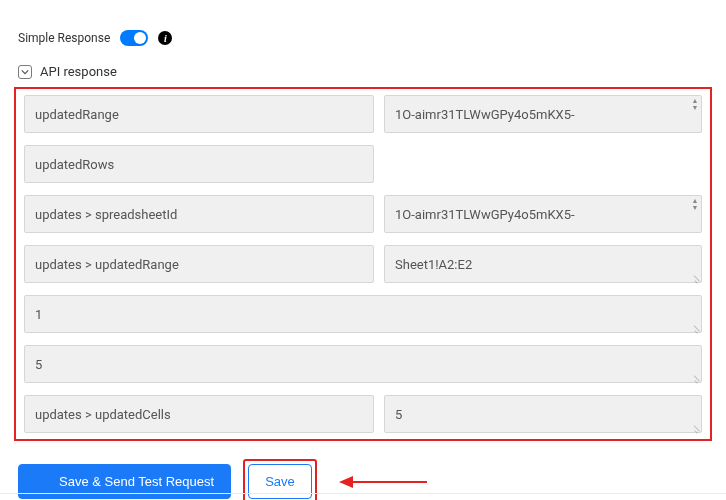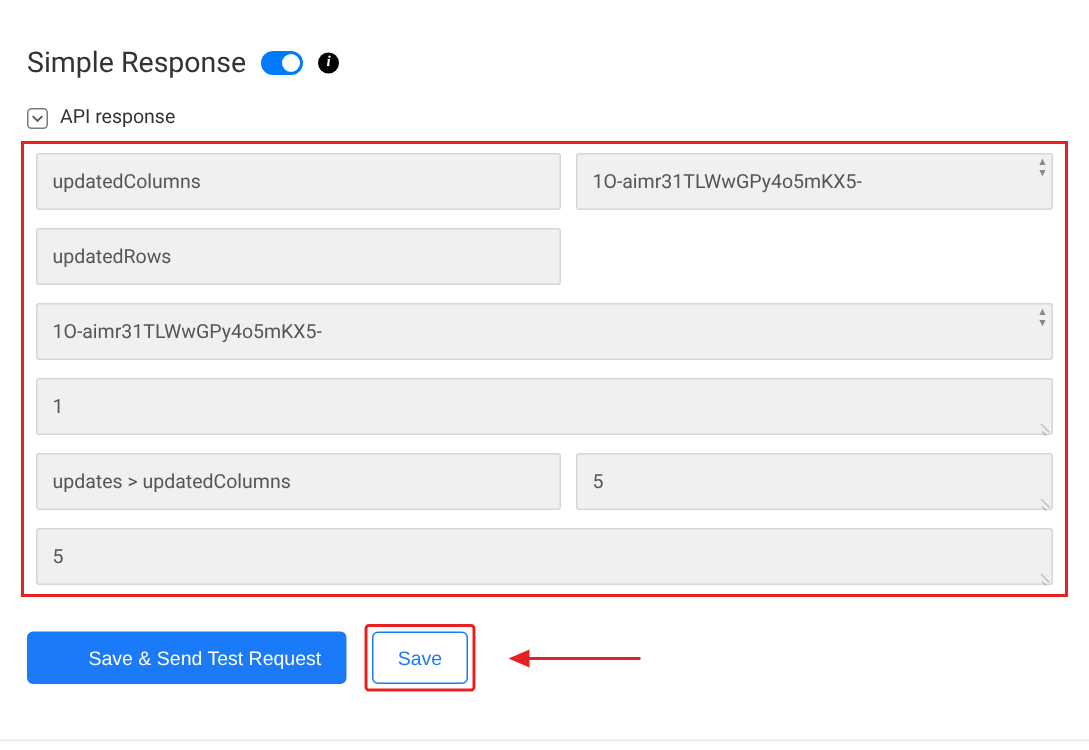--- a/index.html
+++ b/index.html
@@ -14,21 +14,21 @@
     position: relative;
   }
   .top-row {
     display: flex;
     align-items: center;
     gap: 10px;
     margin-bottom: 18px;
     margin-left: 4px;
   }
   .top-label {
-    font-size: 19px;
+    font-size: 12px;
     color: #333;
   }
   .toggle {
     width: 28px;
     height: 16px;
     background: #007bff;
     border-radius: 10px;
     position: relative;
     cursor: pointer;
   }
@@ -202,55 +202,63 @@
     <svg viewBox="0 0 10 10">
         <path d="M1 3 L5 7 L9 3" fill="none" stroke="#555" stroke-width="1.5"></path>
       </svg>
   </div>
   <span class="section-title">API response</span>
 </div>
 
 <div class="table-box">
 
   <div class="row">
-    <div class="cell cell-key">updatedColumns</div>
+    <div class="cell cell-key">updatedRange</div>
     <div class="cell cell-val">
       <span>1O-aimr31TLWwGPy4o5mKX5-</span>
       <span class="scroll-hint">▲<br>▼</span>
     </div>
   </div>
 
   <div class="row">
     <div class="cell cell-key">updatedRows</div>
   </div>
 
   <div class="row">
+    <div class="cell cell-key">updates &gt; spreadsheetId</div>
     <div class="cell cell-val">
       <span>1O-aimr31TLWwGPy4o5mKX5-</span>
       <span class="scroll-hint">▲<br>▼</span>
     </div>
   </div>
 
+  <div class="row">
+    <div class="cell cell-key">updates &gt; updatedRange</div>
+    <div class="cell cell-val">
+      <span>Sheet1!A2:E2</span>
+      <span class="resize-grip"></span>
+    </div>
+  </div>
 
   <div class="row">
     <div class="cell cell-val">
       <span>1</span>
       <span class="resize-grip"></span>
     </div>
   </div>
 
   <div class="row">
-    <div class="cell cell-key">updates &gt; updatedColumns</div>
     <div class="cell cell-val">
       <span>5</span>
       <span class="resize-grip"></span>
     </div>
   </div>
 
   <div class="row">
+    <div class="cell cell-key">updates &gt; updatedCells</div>
     <div class="cell cell-val">
       <span>5</span>
       <span class="resize-grip"></span>
     </div>
   </div>
 </div>
 
 <div class="button-row">
   <button class="btn btn-primary">Save &amp; Send Test Request</button>
   <span class="save-highlight">

